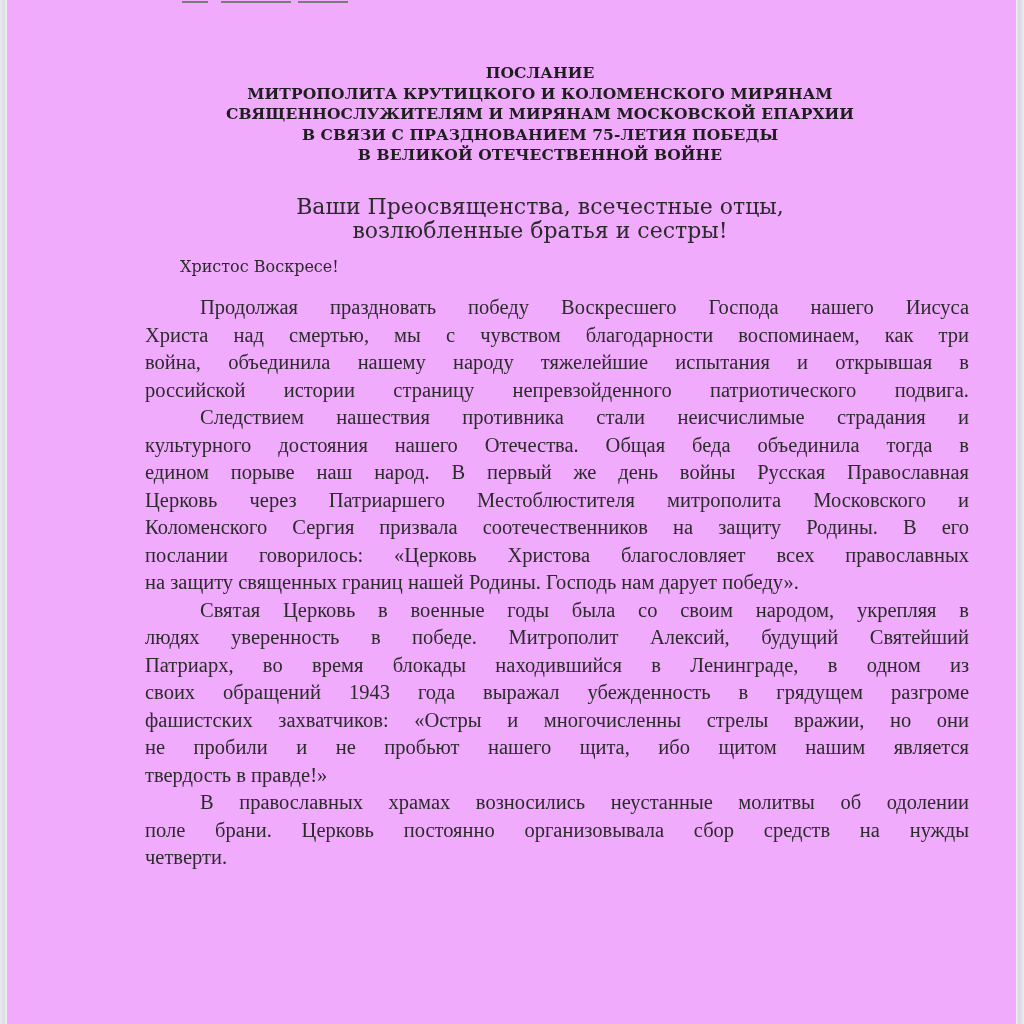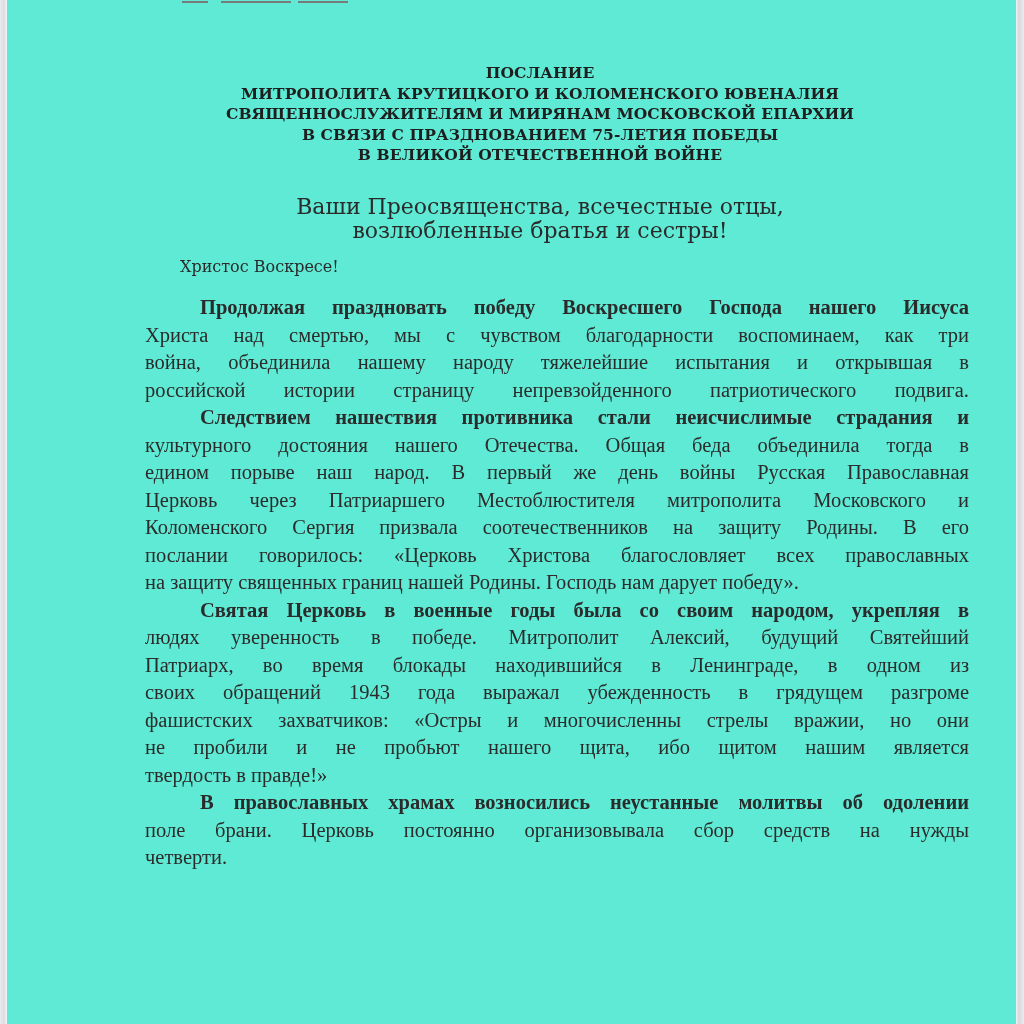--- a/index.html
+++ b/index.html
@@ -7,21 +7,21 @@
       padding: 0;
       width: 1024px;
       height: 1024px;
       background: #ffffff;
       overflow: hidden;
     }
     .page {
       position: relative;
       width: 1024px;
       height: 1024px;
-      background: #5eead4;
+      background: #f0abfc;
     }
     .edge-left {
       position: absolute;
       left: 0; top: 0;
       width: 7px; height: 1024px;
       background: linear-gradient(to right, #e9e9ee 0px, #dcdce2 4px, #f4f4f6 7px);
     }
     .edge-right {
       position: absolute;
       right: 0; top: 0;
@@ -97,39 +97,38 @@
       text-align: justify;
       text-align-last: justify;
       white-space: nowrap;
       height: 27.5px;
     }
     .line.last {
       text-align-last: left;
     }
     .line.indent {
       padding-left: 55px;
-      font-weight: bold;
     }
   </style>
 </head>
 <body>
 
 <div class="page">
   <div class="edge-left"></div>
   <div class="edge-right"></div>
 
   <div class="top-lines">
     <span style="left:22px;width:26px;"></span>
     <span style="left:61px;width:70px;"></span>
     <span style="left:138px;width:50px;"></span>
   </div>
 
   <div class="title">
     <div>ПОСЛАНИЕ</div>
-    <div>МИТРОПОЛИТА КРУТИЦКОГО И КОЛОМЕНСКОГО ЮВЕНАЛИЯ</div>
+    <div>МИТРОПОЛИТА КРУТИЦКОГО И КОЛОМЕНСКОГО МИРЯНАМ</div>
     <div>СВЯЩЕННОСЛУЖИТЕЛЯМ И МИРЯНАМ МОСКОВСКОЙ ЕПАРХИИ</div>
     <div>В СВЯЗИ С ПРАЗДНОВАНИЕМ 75-ЛЕТИЯ ПОБЕДЫ</div>
     <div>В ВЕЛИКОЙ ОТЕЧЕСТВЕННОЙ ВОЙНЕ</div>
   </div>
 
   <div class="salutation">
     <div>Ваши Преосвященства, всечестные отцы,</div>
     <div>возлюбленные братья и сестры!</div>
   </div>
 

